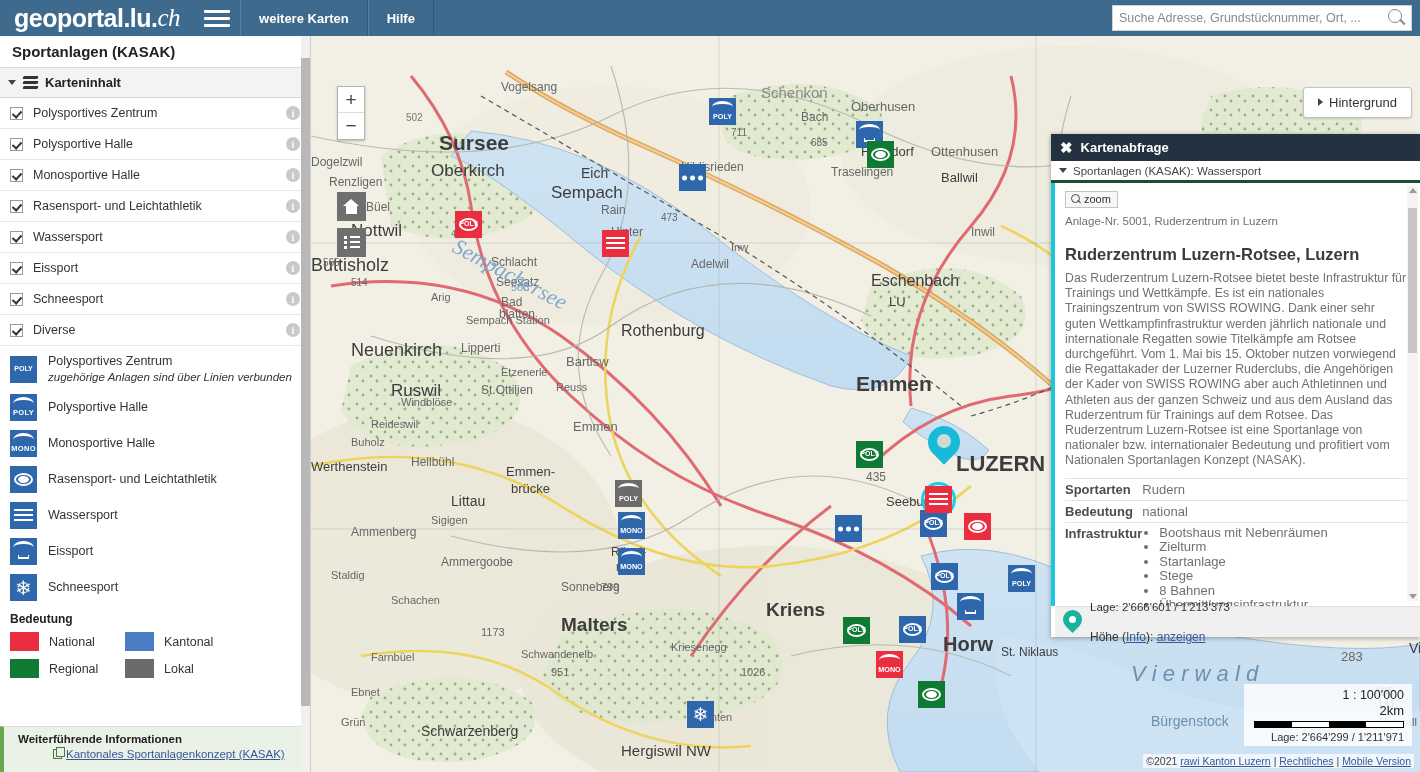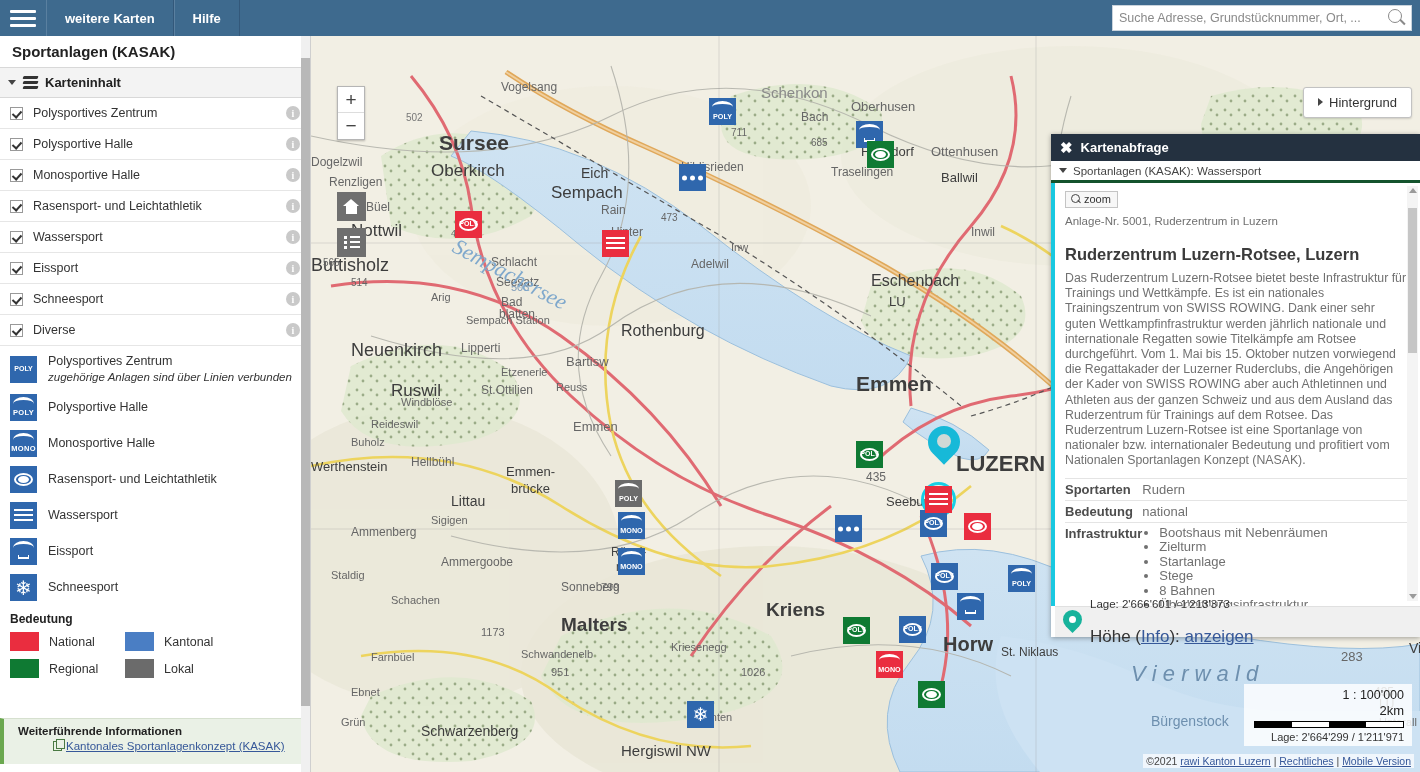--- a/index.html
+++ b/index.html
@@ -138,21 +138,21 @@
   .sym .dots i { width:5px; height:5px; background:#fff; border-radius:50%; display:block; }
 
   #bedeutung { padding:2px 10px 0 10px; }
   #bedeutung h4 { margin:0 0 6px 0; font-size:12px; font-weight:bold; color:#222; }
   .bed-grid { display:grid; grid-template-columns:115px 115px; row-gap:8px; }
   .bed-item { display:flex; align-items:center; }
   .swatch { width:29px; height:19px; flex:0 0 29px; margin-right:10px; }
   .bed-item span { font-size:12.5px; color:#333; }
 
   #weiter {
-    position:absolute; left:0; bottom:8px; width:367px; height:46px;
+    position:absolute; left:0; bottom:0; width:367px; height:46px;
     background:#eaf1e6; border-left:4px solid #6aa84f; padding:6px 0 0 14px;
     border-top:1px solid #d6e0cf;
   }
   #weiter .t { font-size:11.5px; font-weight:bold; color:#222; }
   #weiter .lnk { font-size:11.5px; color:#365899; text-decoration:underline; margin-top:3px;
                  display:flex; align-items:center; gap:4px; cursor:pointer;padding-left:35px; }
   .copy-ico { display:inline-block; width:9px; height:10px; border:1px solid #4a7a43; position:relative; }
   .copy-ico::after { content:""; position:absolute; left:2px; top:-3px; width:7px; height:8px;
                      border:1px solid #4a7a43; background:#eaf1e6; }
 
@@ -269,21 +269,21 @@
     display:flex; align-items:center; padding-left:8px; gap:8px; border-top:1px solid #e0e0e0;
   }
   .pin { width:19px; height:25px; position:relative; flex:0 0 19px; }
   .pin::before {
     content:""; position:absolute; left:0; top:0; width:19px; height:19px; border-radius:50% 50% 50% 0;
     background:#17b39c; transform:rotate(-45deg);
   }
   .pin::after { content:""; position:absolute; left:6px; top:6px; width:7px; height:7px;
     border-radius:50%; background:#fff; }
   #ip-foot .l1 { font-size:11.5px; color:#333; }
-  #ip-foot .l2 { font-size:17px; color:#333; margin-top:17px; }
+  #ip-foot .l2 { font-size:12px; color:#333; margin-top:17px; }
   #ip-foot a { color:#365899; text-decoration:underline; cursor:pointer; }
 
   
   .mk {
     position:absolute; width:27px; height:27px; z-index:10;
     display:flex; align-items:center; justify-content:center;
   }
   .mk .roof2 { position:absolute; left:3px; right:3px; top:3px; height:7px;
     border-top:3px solid #fff; border-radius:60% 60% 0 0 / 100% 100% 0 0; }
   .mk .tg { position:absolute; left:0;right:0;bottom:4px; text-align:center; color:#fff;
@@ -303,20 +303,24 @@
   .big-pin { position:absolute; width:32px; height:42px; z-index:12; }
   .big-pin::before { content:""; position:absolute; left:0; top:0; width:32px;height:32px;
     border-radius:50% 50% 50% 0; background:#17b9d8; transform:rotate(-45deg); }
   .big-pin::after { content:""; position:absolute; left:9px; top:8px; width:14px;height:14px;
     border-radius:50%; background:#cfd9d6; }
 </style>
 </head>
 <body>
 
 <div id="header">
+  <div id="brand">
+    <span>geoportal.lu.</span>
+      <span class="it">ch</span>
+  </div>
   <div id="burger">
     <span></span>
       <span></span>
       <span></span>
   </div>
   <div class="hdr-link">weitere Karten</div>
   <div class="hdr-link">Hilfe</div>
   <div id="search-wrap">
     <input id="search-input" placeholder="Suche Adresse, Grundstücknummer, Ort, ..." style="">
     <span class="mag"></span>

